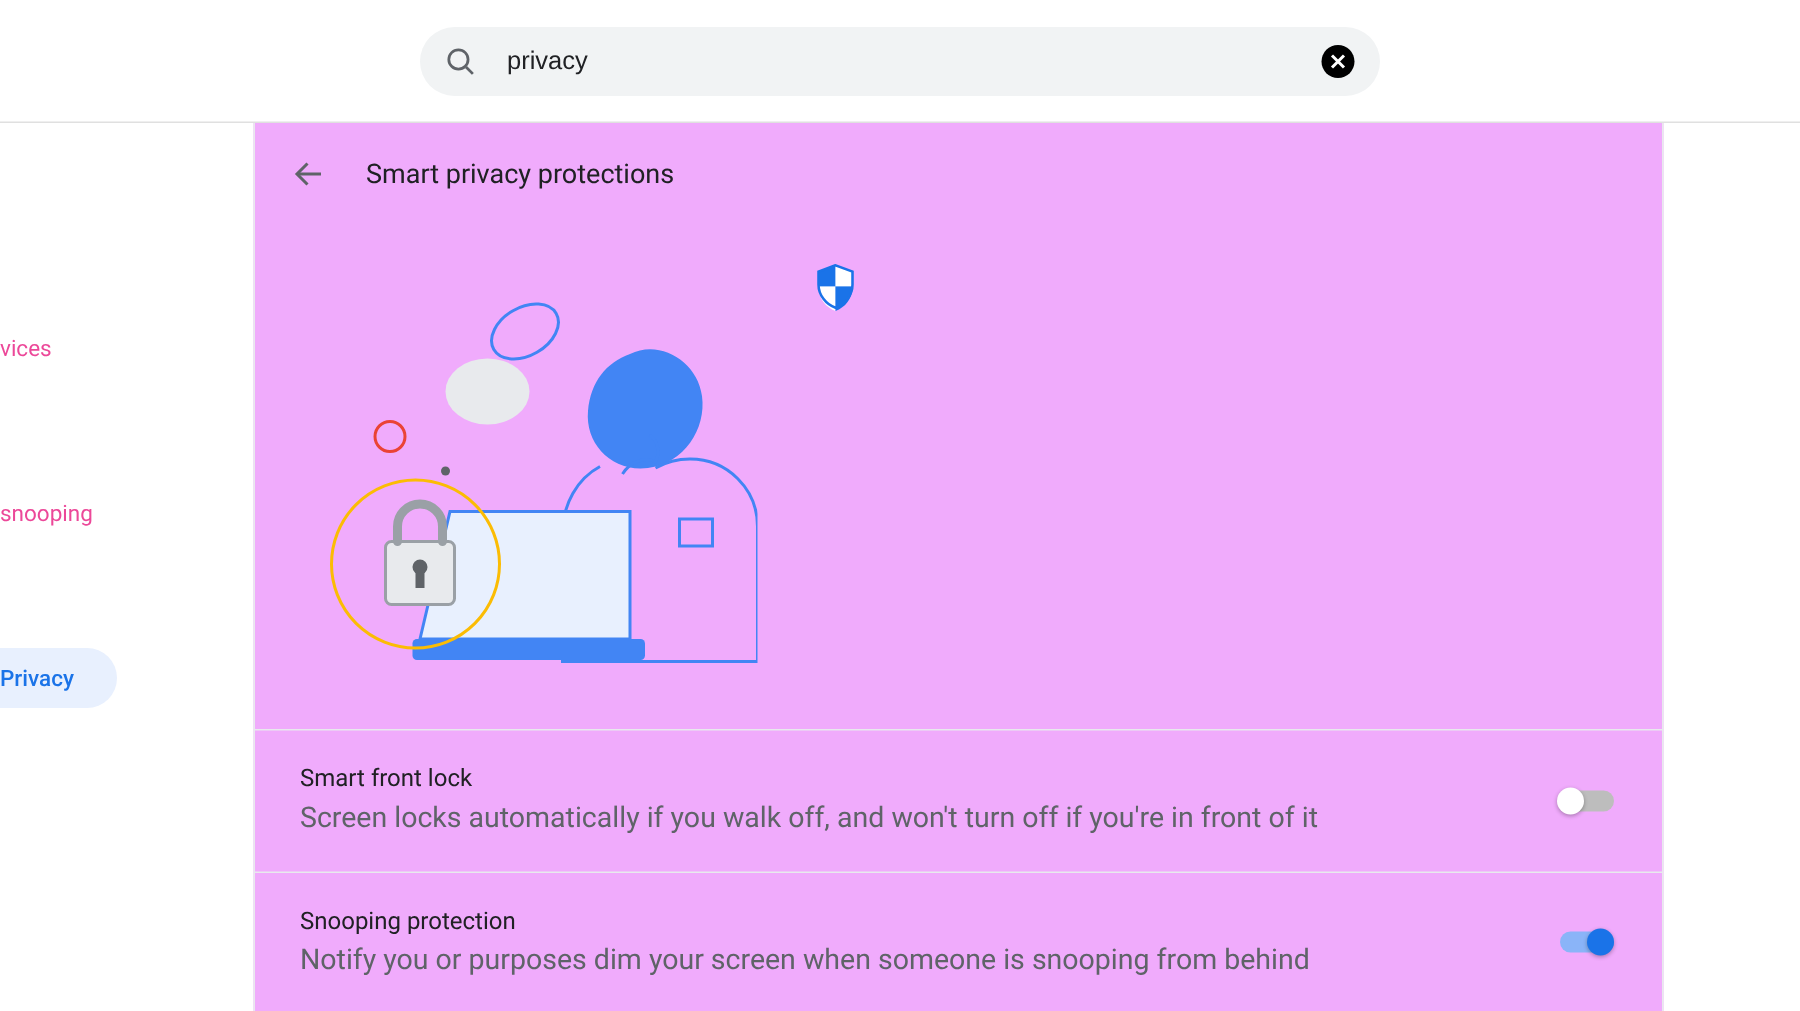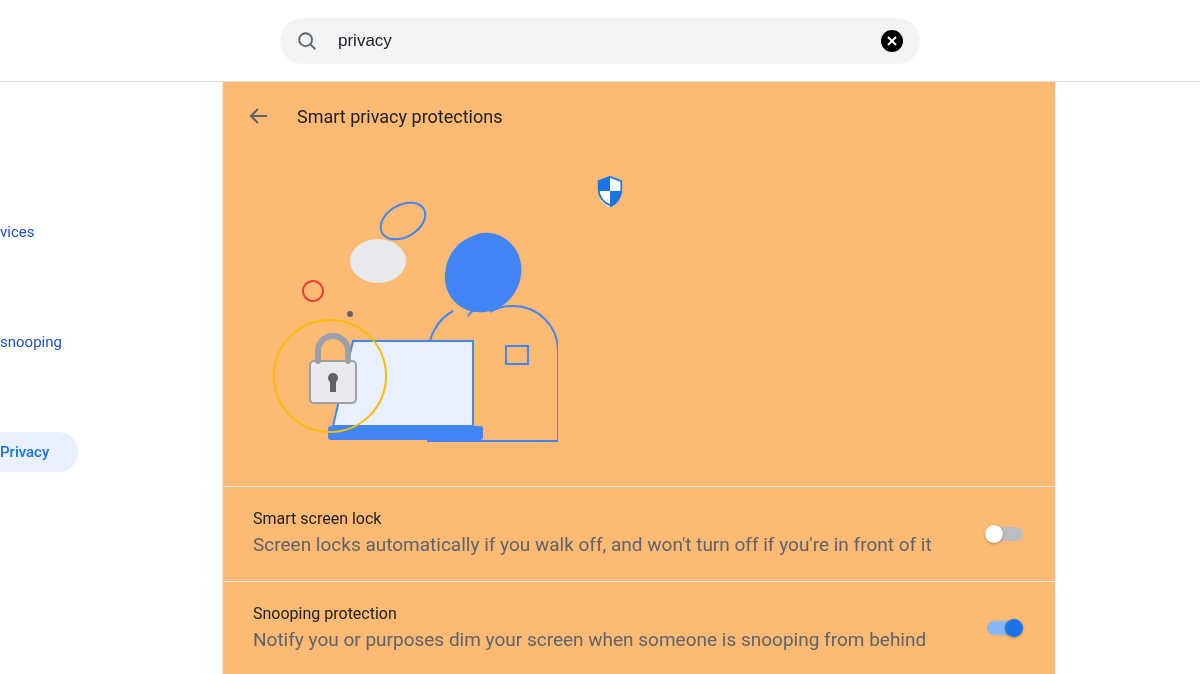--- a/index.html
+++ b/index.html
@@ -56,40 +56,40 @@
     width: 78px;
     flex-shrink: 0;
     padding-top: 130px;
   }
   .side-item {
     height: 40px;
     display: flex;
     align-items: center;
     padding-left: 0;
     font-size: 15px;
-    color: #1d4ed8;
+    color: #ec4899;
     margin-bottom: 70px;
     cursor: pointer;
     border-radius: 0 20px 20px 0;
   }
   .side-item.active {
     background: #e8f0fe;
     color: #1a73e8;
     font-weight: 500;
   }
   .content-outer {
     flex: 1;
     display: flex;
     justify-content: center;
   }
   .content {
-    width: 834px;
+    width: 940px;
     border-left: 1px solid #e8eaed;
     border-right: 1px solid #e8eaed;
-    background: #fdba74;
+    background: #f0abfc;
   }
   .page-header {
     display: flex;
     align-items: center;
     padding: 22px 24px 28px 24px;
   }
   .back-btn {
     width: 24px;
     height: 24px;
     cursor: pointer;
@@ -254,21 +254,21 @@
             <path d="M12 2 L20 5 v7 h-8 z" fill="#fff"></path>
             <path d="M4 12 h8 v11.5 c-4.5 -1.5 -8 -6 -8 -11 z" fill="#fff"></path>
             <path d="M20 12 h-8 v11.5 c4.5 -1.5 8 -6 8 -11 z" fill="#1a73e8"></path>
             <path d="M12 2 L4 5 v6 c0 5 3.5 9.5 8 11 c4.5 -1.5 8 -6 8 -11 V5 z" fill="none" stroke="#1a73e8" stroke-width="1.2"></path>
           </svg>
         </div>
       </div>
 
       <div class="setting-row">
         <div class="setting-text">
-          <div class="setting-title">Smart screen lock</div>
+          <div class="setting-title">Smart front lock</div>
           <div class="setting-sub">Screen locks automatically if you walk off, and won't turn off if you're in front of it</div>
         </div>
         <div class="toggle off">
           <div class="track"></div>
             <div class="thumb"></div>
         </div>
       </div>
 
       <div class="setting-row">
         <div class="setting-text">

